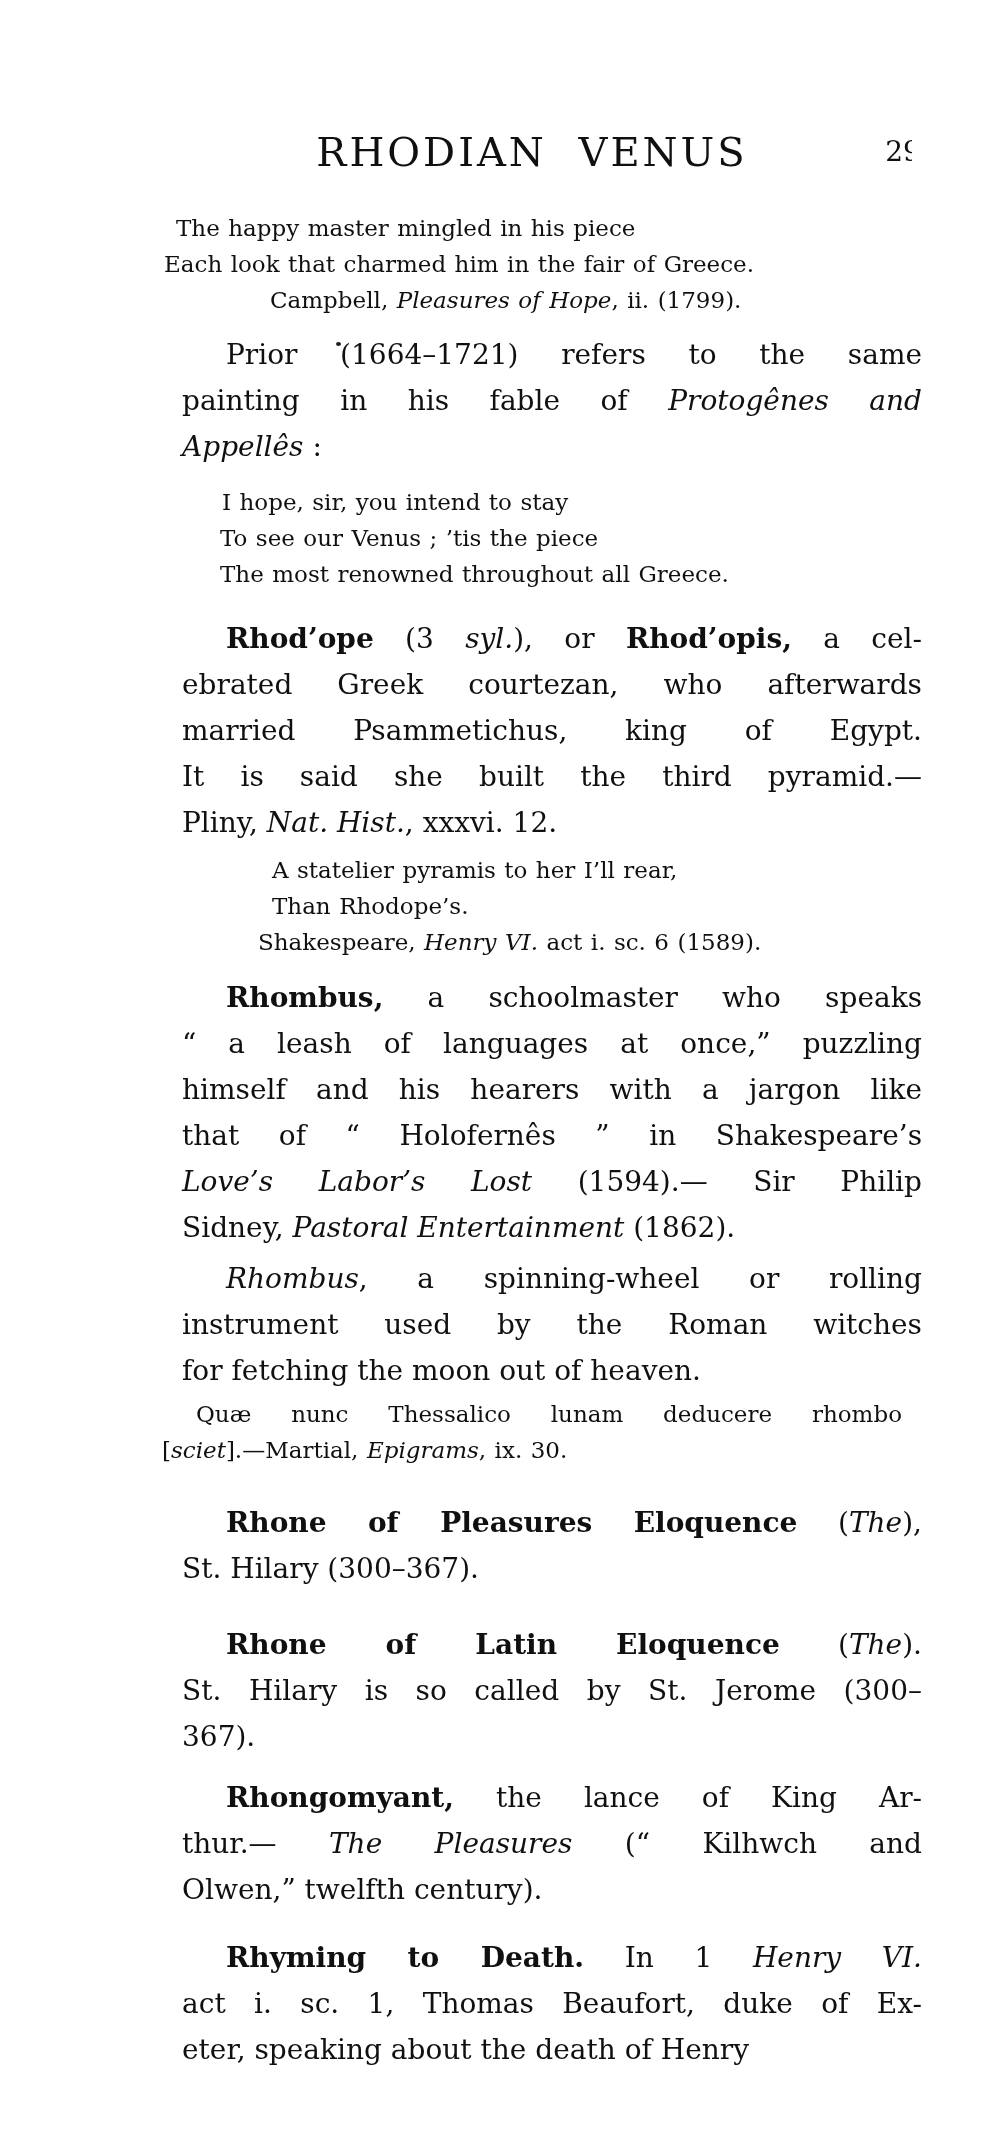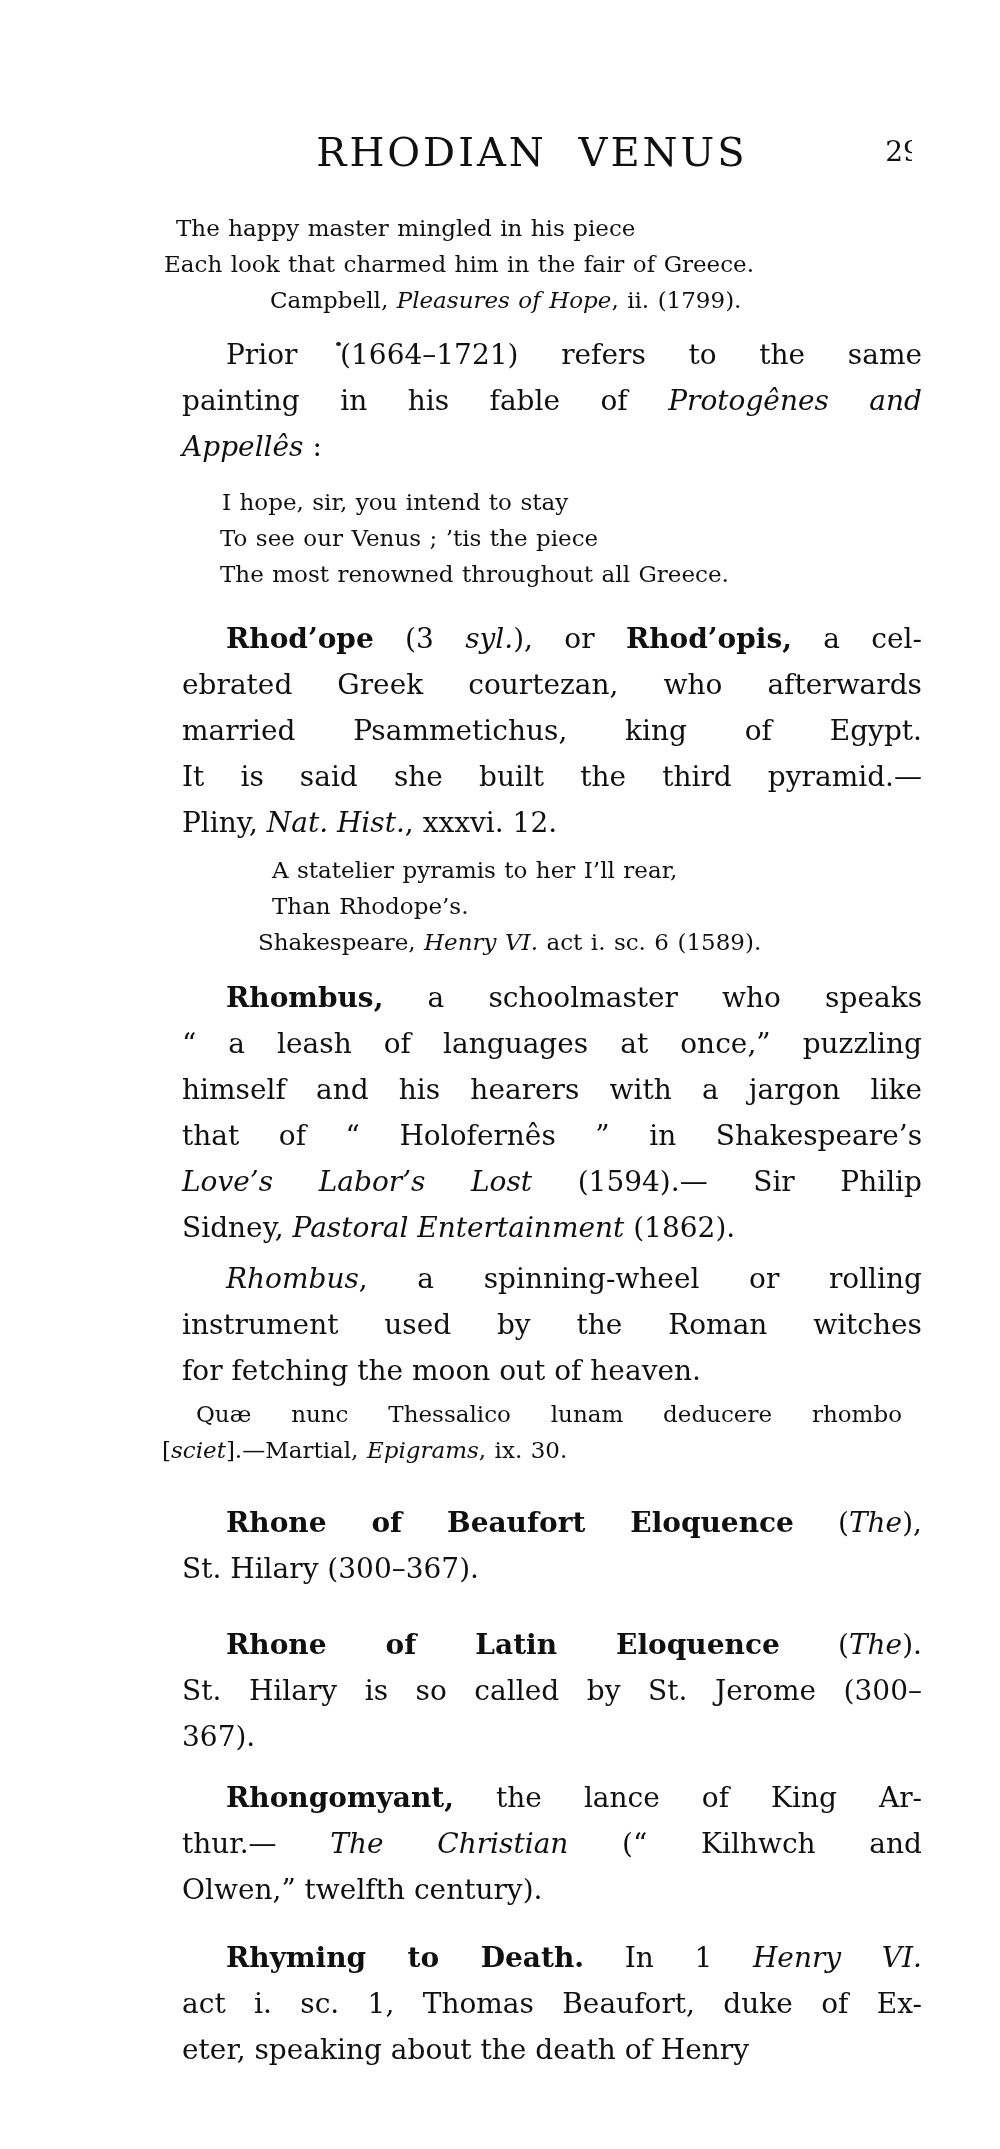--- a/index.html
+++ b/index.html
@@ -80,31 +80,31 @@
       <div class="block body" style="margin-top: 5px;">
         <div class="line just" style="padding-left: 44px;"><span class="i">Rhombus</span><span>, a spinning-wheel or rolling</span></div>
         <div class="line just"><span>instrument used by the Roman witches</span></div>
         <div class="line"><span>for fetching the moon out of heaven.</span></div>
       </div>
       <div class="block small" style="margin-top: 2px;">
         <div class="line just" style="padding-left: 34px;"><span>Quæ nunc Thessalico lunam deducere rhombo</span></div>
         <div class="line"><span>[</span><span class="i">sciet</span><span>].—Martial, </span><span class="i">Epigrams</span><span>, ix. 30.</span></div>
       </div>
       <div class="block body" style="margin-top: 32px;">
-        <div class="line just" style="padding-left: 44px;"><span class="b">Rhone of Beaufort Eloquence</span><span> (</span><span class="i">The</span><span>),</span></div>
+        <div class="line just" style="padding-left: 44px;"><span class="b">Rhone of Pleasures Eloquence</span><span> (</span><span class="i">The</span><span>),</span></div>
         <div class="line"><span>St. Hilary (300–367).</span></div>
       </div>
       <div class="block body" style="margin-top: 30px;">
         <div class="line just" style="padding-left: 44px;"><span class="b">Rhone of Latin Eloquence</span><span> (</span><span class="i">The</span><span>).</span></div>
         <div class="line just"><span>St. Hilary is so called by St. Jerome (300–</span></div>
         <div class="line"><span>367).</span></div>
       </div>
       <div class="block body" style="margin-top: 15px;">
         <div class="line just" style="padding-left: 44px;"><span class="b">Rhongomyant,</span><span> the lance of King Ar-</span></div>
-        <div class="line just"><span>thur.— </span><span class="i">The Christian</span><span> (“ Kilhwch and</span></div>
+        <div class="line just"><span>thur.— </span><span class="i">The Pleasures</span><span> (“ Kilhwch and</span></div>
         <div class="line"><span>Olwen,” twelfth century).</span></div>
       </div>
       <div class="block body" style="margin-top: 22px;">
         <div class="line just" style="padding-left: 44px;"><span class="b">Rhyming to Death.</span><span> In 1 </span><span class="i">Henry VI.</span></div>
         <div class="line just"><span>act i. sc. 1, Thomas Beaufort, duke of Ex-</span></div>
         <div class="line"><span>eter, speaking about the death of Henry</span></div>
       </div>
     </div>
 </div>
 

